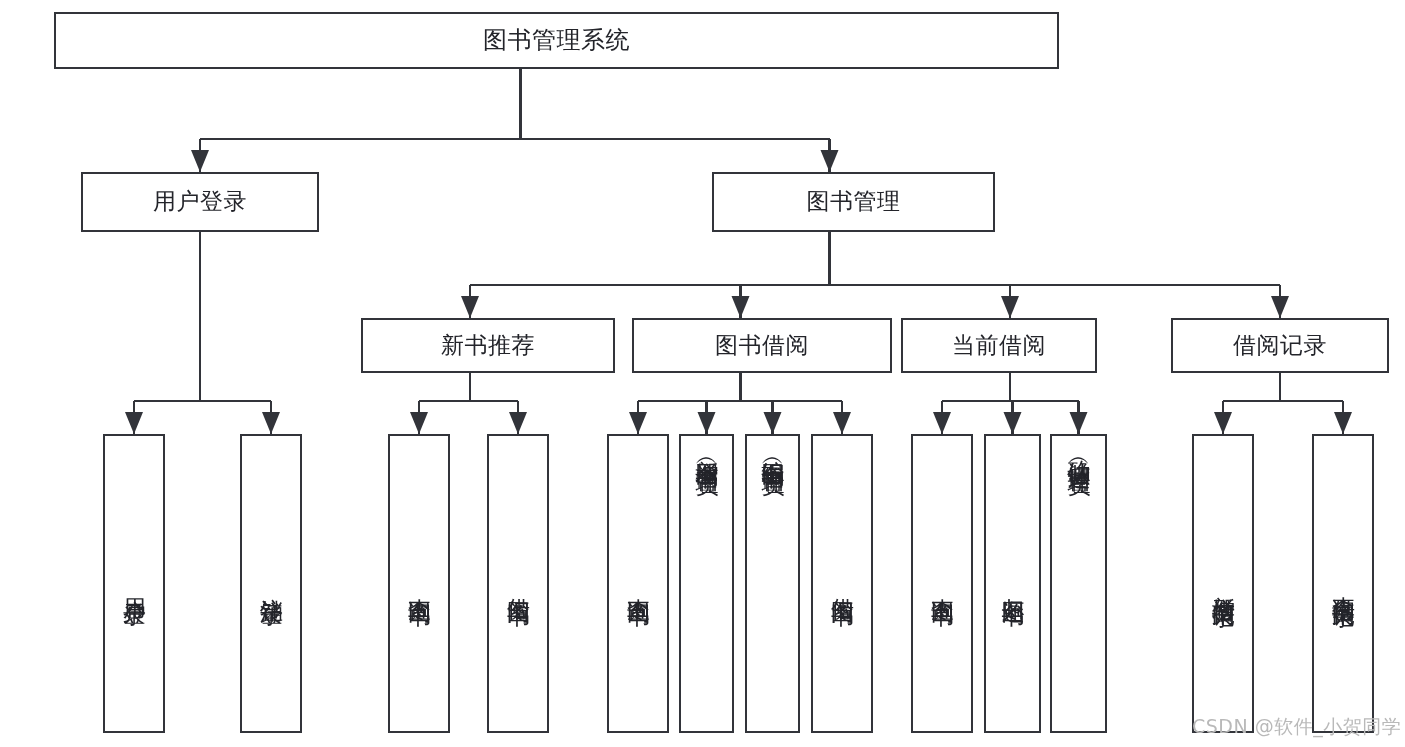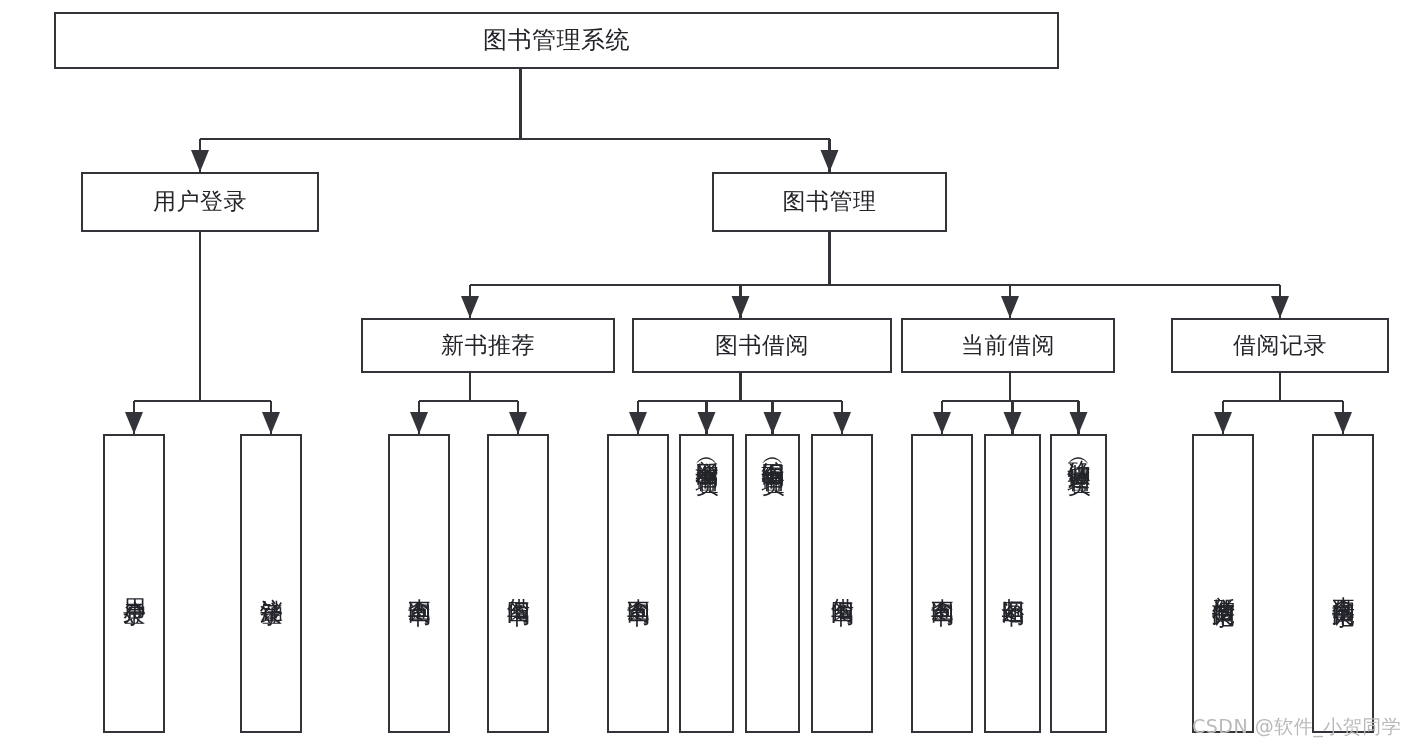--- a/index.html
+++ b/index.html
@@ -126,25 +126,25 @@
       <line x1="1223" y1="401" x2="1343" y2="401" stroke="#32343a" stroke-width="2.6" shape-rendering="crispEdges"></line>
       <line x1="1223" y1="401" x2="1223" y2="434" stroke="#32343a" stroke-width="2.6" shape-rendering="crispEdges"></line>
       <polygon points="1214,412 1232,412 1223,434" fill="#32343a"></polygon>
       <line x1="1343" y1="401" x2="1343" y2="434" stroke="#32343a" stroke-width="2.6" shape-rendering="crispEdges"></line>
       <polygon points="1334,412 1352,412 1343,434" fill="#32343a"></polygon>
     </svg>
 
   <div class="node horiz root" style="left: 8px; top: 12px; width: 1005px; height: 57px; margin-left: 46px;">图书管理系统</div>
 
   <div class="node horiz" style="left: 81px; top: 172px; width: 238px; height: 60px;">用户登录</div>
-  <div class="node horiz" style="left: 712px; top: 172px; width: 235px; height: 60px;">图书管理</div>
+  <div class="node horiz" style="left: 712px; top: 172px; width: 283px; height: 60px;">图书管理</div>
 
   <div class="node horiz" style="left: 361px; top: 318px; width: 254px; height: 55px;">新书推荐</div>
   <div class="node horiz" style="left: 632px; top: 318px; width: 260px; height: 55px;">图书借阅</div>
-  <div class="node horiz" style="left: 901px; top: 318px; width: 214px; height: 55px;">当前借阅</div>
+  <div class="node horiz" style="left: 901px; top: 318px; width: 196px; height: 55px;">当前借阅</div>
   <div class="node horiz" style="left: 1171px; top: 318px; width: 218px; height: 55px;">借阅记录</div>
 
   <div class="node vert" style="left: 103px; top: 434px; width: 62px; height: 299px;">用户登录</div>
   <div class="node vert" style="left: 240px; top: 434px; width: 62px; height: 299px;">注销登录</div>
 
   <div class="node vert" style="left: 388px; top: 434px; width: 62px; height: 299px;">查询图书</div>
   <div class="node vert" style="left: 487px; top: 434px; width: 62px; height: 299px;">借阅图书</div>
 
   <div class="node vert" style="left: 607px; top: 434px; width: 62px; height: 299px;">查询图书</div>
   <div class="node vert top-align" style="left: 679px; top: 434px; width: 55px; height: 299px;">新增图书（管理员）</div>

